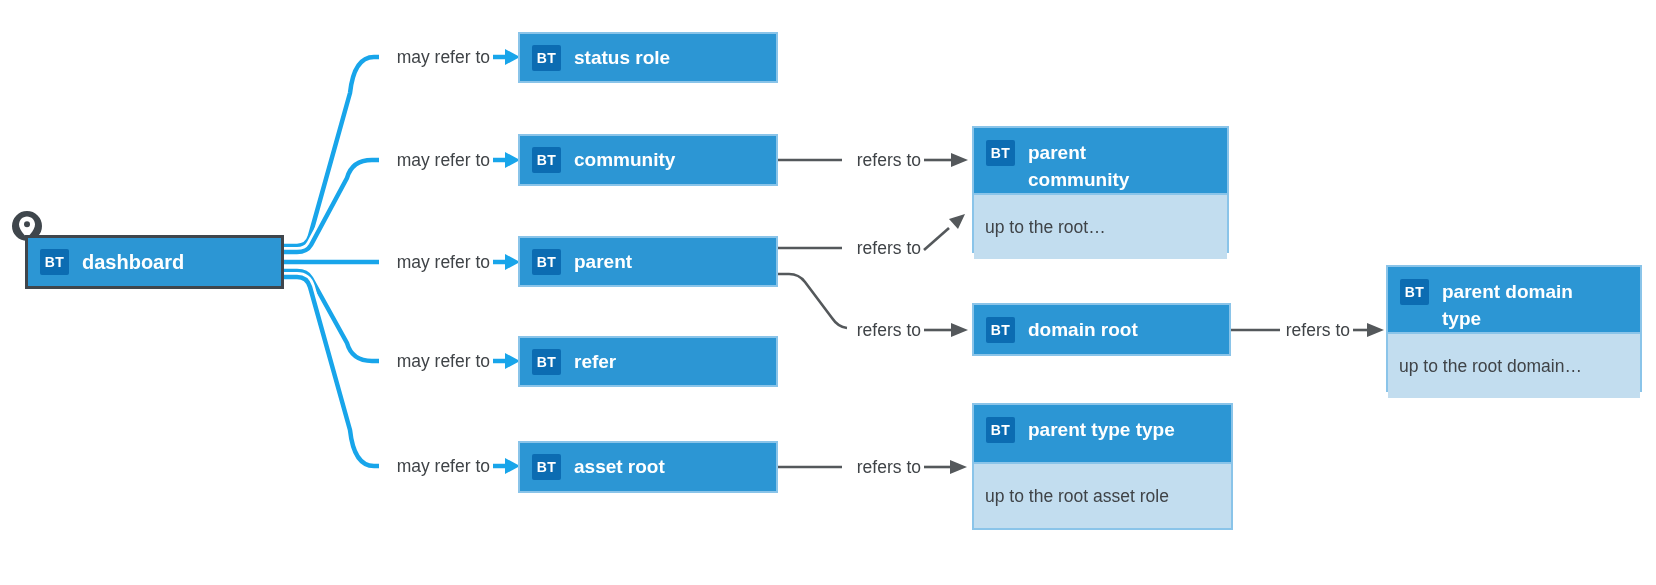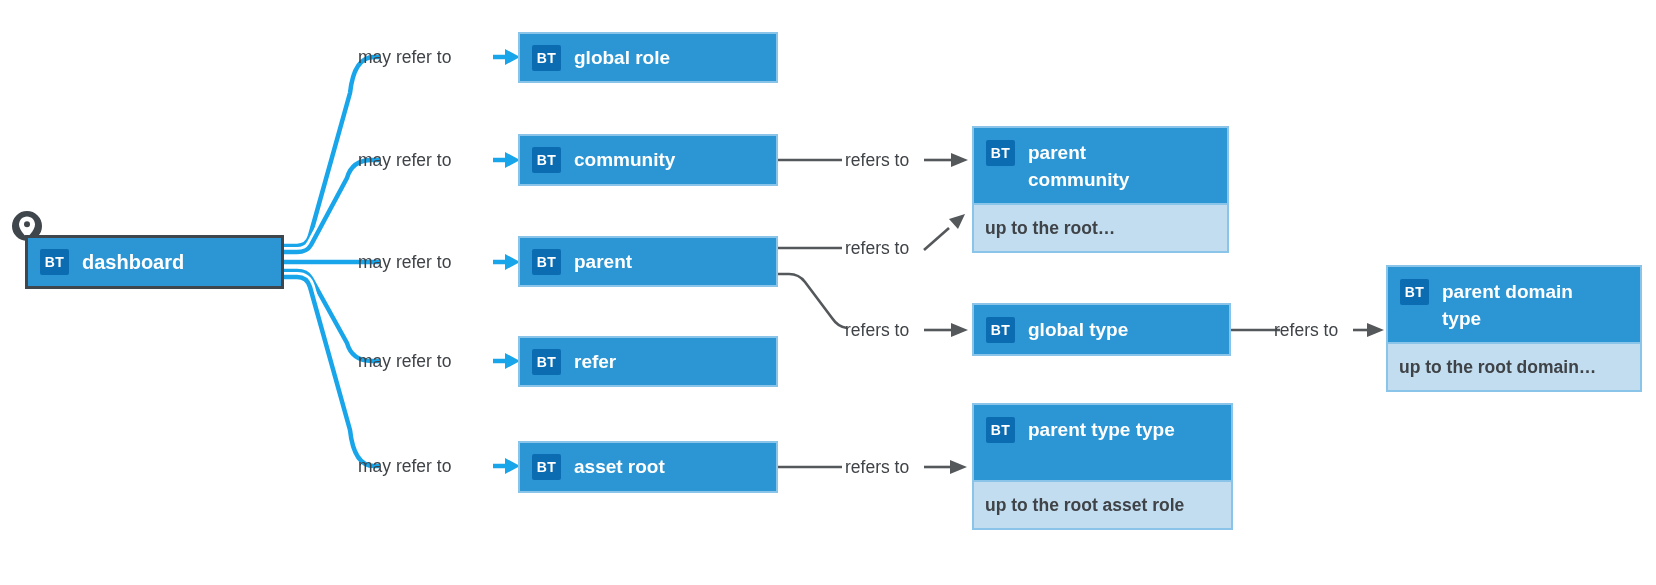--- a/index.html
+++ b/index.html
@@ -29,27 +29,27 @@
     display:flex; align-items:center; justify-content:center; letter-spacing:0.5px;
   }
   .parent{flex-direction:column; align-items:stretch; padding:0; gap:0;}
   .parent-header{
     display:flex; align-items:flex-start; gap:13px; padding:12px 12px 0 12px;
     color:#fff; font-weight:bold; font-size:19px; flex:1 1 auto;
   }
   .parent-header .plabel{max-width:152px; line-height:27px; margin-top:-1px;}
   .parent-footer{
     background:var(--footer-fill); color:var(--label-text);
-    font-weight:bold; font-size:17.5px;
+    font-weight:normal; font-size:17.5px;
     border-top:2px solid var(--node-border);
-    padding:11px 11px; line-height:24px; flex:0 0 auto; white-space:nowrap; overflow:hidden;
+    padding:20px 11px; line-height:24px; flex:0 0 auto; white-space:nowrap; overflow:hidden;
   }
   .edge-label{
     position:absolute; height:24px; line-height:24px; font-size:17.5px;
-    color:var(--label-text); text-align:left; white-space:nowrap;
+    color:var(--label-text); text-align:right; white-space:nowrap;
   }
 </style>
 </head>
 <body>
 
 <div class="canvas">
 
   <svg class="edges" viewBox="0 0 1656 585" xmlns="http://www.w3.org/2000/svg">
 
     <g>
@@ -119,21 +119,21 @@
     </g>
   </svg>
 
   <div class="node root" style="left:25px; top:235px; width:259px; height:54px;">
     <span class="badge">BT</span>
     <span>dashboard</span>
   </div>
 
   <div class="node" style="left:518px; top:32px; width:260px; height:51px;">
     <span class="badge">BT</span>
-    <span>global role</span>
+    <span>status role</span>
   </div>
 
   <div class="node" style="left:518px; top:134px; width:260px; height:52px;">
     <span class="badge">BT</span>
     <span>community</span>
   </div>
 
   <div class="node" style="left:518px; top:236px; width:260px; height:51px;">
     <span class="badge">BT</span>
     <span>parent</span>
@@ -152,21 +152,21 @@
   <div class="node parent" style="left:972px; top:126px; width:257px; height:127px;">
     <div class="parent-header">
       <span class="badge">BT</span>
       <span class="plabel">parent community</span>
     </div>
     <div class="parent-footer">up to the root…</div>
   </div>
 
   <div class="node" style="left:972px; top:303px; width:259px; height:53px;">
     <span class="badge">BT</span>
-    <span>global type</span>
+    <span>domain root</span>
   </div>
 
   <div class="node parent" style="left:972px; top:403px; width:261px; height:127px;">
     <div class="parent-header">
       <span class="badge">BT</span>
       <span class="plabel">parent type type</span>
     </div>
     <div class="parent-footer">up to the root asset role</div>
   </div>
 

